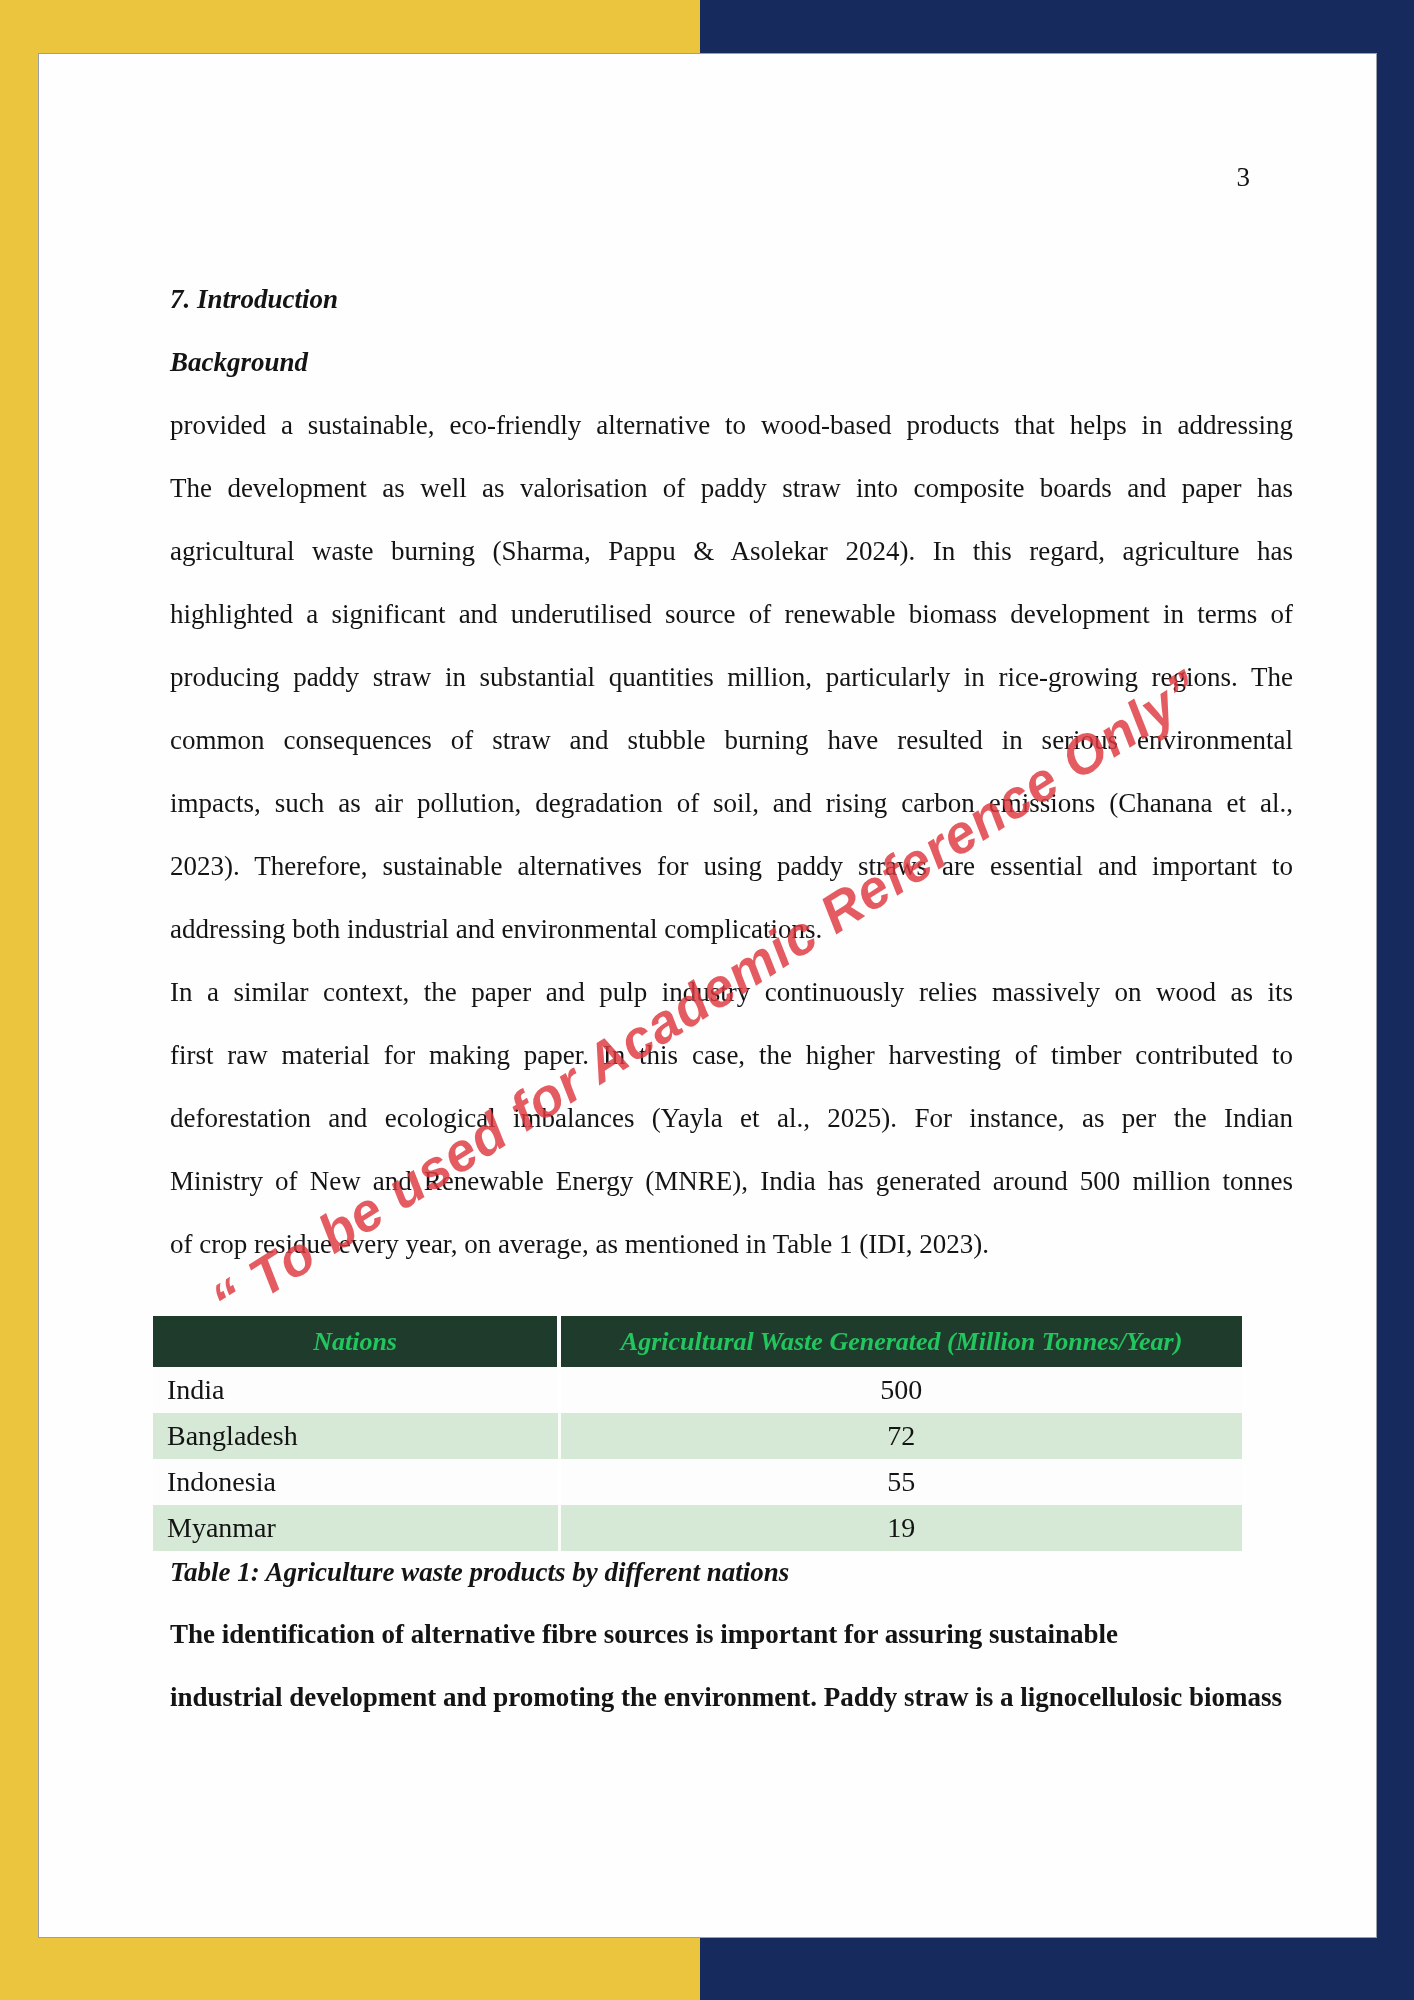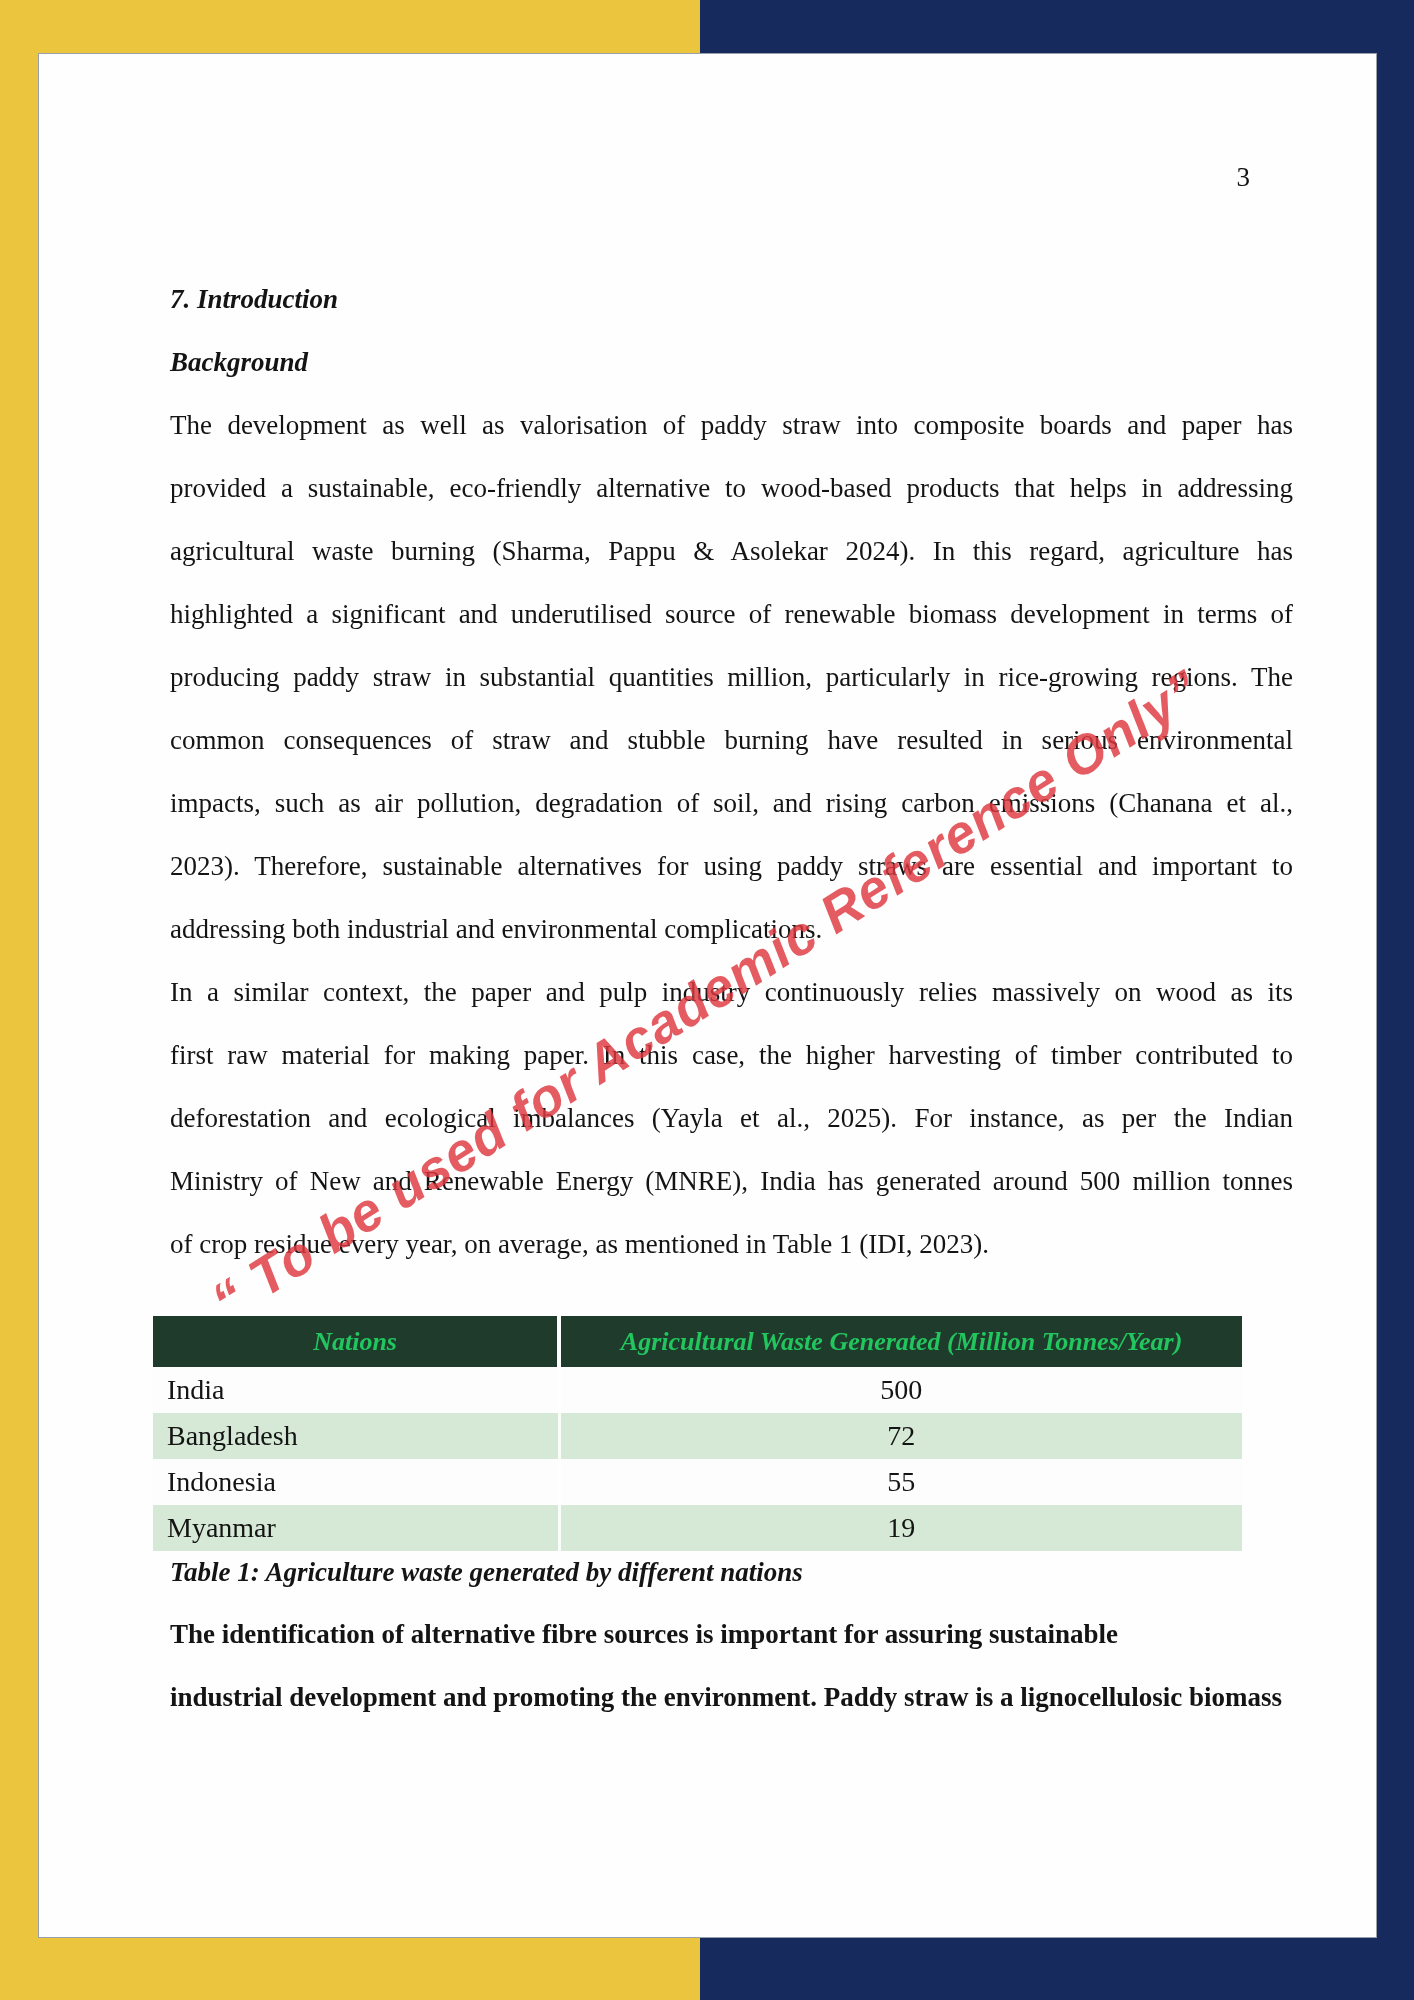--- a/index.html
+++ b/index.html
@@ -72,22 +72,22 @@
 <div class="bg bg-right"></div>
 
 <div class="page">
   <div class="pageno">3</div>
 
   <div class="content">
     <div class="line heading">7. Introduction</div>
     <div class="line heading">Background</div>
 
     <div>
+        <div class="line body-line justify">provided a sustainable, eco-friendly alternative to wood-based products that helps in addressing</div>
         <div class="line body-line justify">The development as well as valorisation of paddy straw into composite boards and paper has</div>
-        <div class="line body-line justify">provided a sustainable, eco-friendly alternative to wood-based products that helps in addressing</div>
         <div class="line body-line justify">agricultural waste burning (Sharma, Pappu &amp; Asolekar 2024). In this regard, agriculture has</div>
         <div class="line body-line justify">highlighted a significant and underutilised source of renewable biomass development in terms of</div>
         <div class="line body-line justify">producing paddy straw in substantial quantities million, particularly in rice-growing regions. The</div>
         <div class="line body-line justify">common consequences of straw and stubble burning have resulted in serious environmental</div>
         <div class="line body-line justify">impacts, such as air pollution, degradation of soil, and rising carbon emissions (Chanana et al.,</div>
         <div class="line body-line justify">2023). Therefore, sustainable alternatives for using paddy straws are essential and important to</div>
         <div class="line body-line">addressing both industrial and environmental complications.</div>
       </div>
     <div>
         <div class="line body-line justify">In a similar context, the paper and pulp industry continuously relies massively on wood as its</div>
@@ -123,21 +123,21 @@
               <td>55</td>
             </tr>
             <tr class="shaded">
               <td class="nation">Myanmar</td>
               <td>19</td>
             </tr>
           </tbody>
       </table>
     </div>
 
-    <div class="caption">Table 1: Agriculture waste generated by different nations</div>
+    <div class="caption">Table 1: Agriculture waste products by different nations</div>
 
     <div class="para3-block">
         <div class="line body-line">The identification of alternative fibre sources is important for assuring sustainable</div>
         <div class="line body-line">industrial development and promoting the environment. Paddy straw is a lignocellulosic biomass</div>
       </div>
   </div>
 
   <div class="watermark">“ To be used for Academic Reference Only”</div>
 </div>
 

